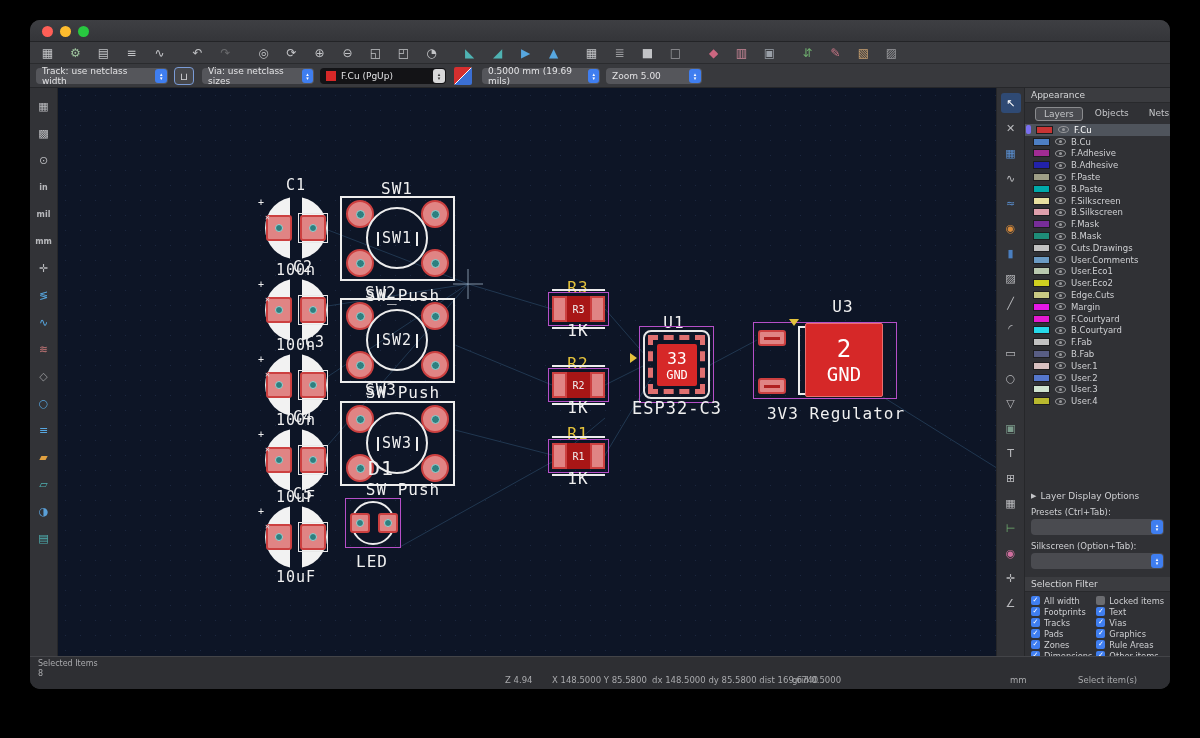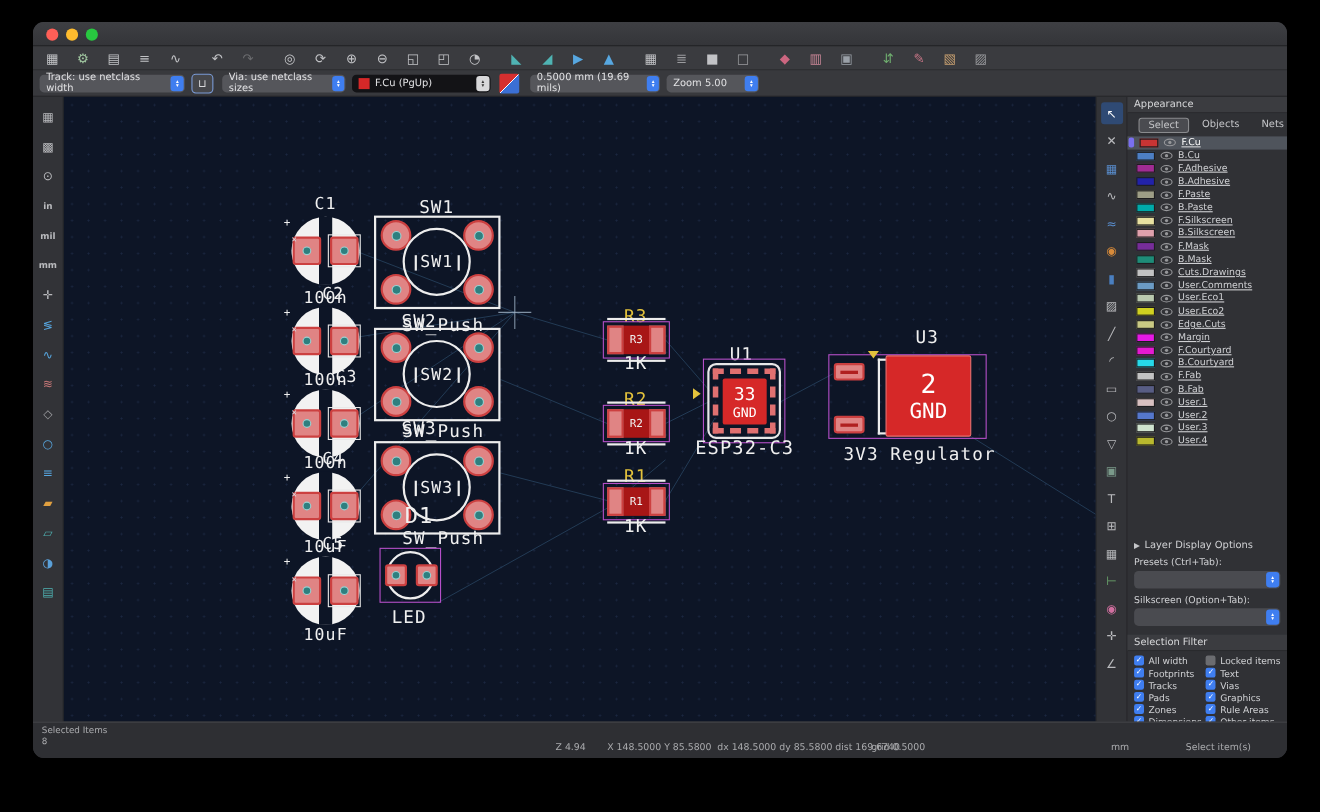--- a/index.html
+++ b/index.html
@@ -96,21 +96,21 @@
   .pad-smudge { position:absolute; left:15%; top:40%; width:70%; height:3px; background:#b02020; }
 
   
   #appearance { width:146px; background:#303135; border-left:1px solid #26272a;
                 display:flex; flex-direction:column; font-size:9px; color:#cfd0d3; }
   .panel-header { background:#3b3c40; padding:2px 6px; font-size:9px; color:#d6d7d9;
                   border-bottom:1px solid #28292c; flex:0 0 auto; }
   #app-tabs { display:flex; gap:4px; padding:4px 6px 3px 10px; flex:0 0 auto; }
   .app-tab { padding:1px 8px; border-radius:3px; font-size:9px; color:#c4c5c8; }
   .app-tab.active { background:#4a4b50; border:1px solid #8a8b8e; }
-  #layer-list { flex:0 0 auto;text-decoration:underline; }
+  #layer-list { flex:0 0 auto; }
   .layer-row { display:flex; align-items:center; height:11.8px; padding-left:8px; gap:5px; }
   .layer-row.selected { background:#4f545c; color:#fff; }
   .active-bar { width:5px; height:9px; background:#7a6ff0; border-radius:2px; margin-left:-7px; }
   .layer-swatch { width:17px; height:8px; border:1px solid #1d1d1f; flex:0 0 auto; }
   .eye { width:11px; height:7px; border:1px solid #96979a; border-radius:50%; position:relative; flex:0 0 auto; }
   .eye::after { content:''; position:absolute; left:3px; top:1px; width:3px; height:3px;
                 border-radius:50%; background:#96979a; }
   .layer-name { font-size:8.5px; white-space:nowrap; }
   #ldo-row { margin-top:84px; padding-left:6px; display:flex; align-items:center; gap:4px; flex:0 0 auto; }
   .disclosure { font-size:7px; color:#c4c5c8; }
@@ -207,21 +207,21 @@
         </span>
     </div>
     <div id="layer-pair-icon" style="left:424px;"></div>
     <div class="combo" style="left:452px;width:118px;">
       <span>0.5000 mm (19.69 mils)</span>
       <span class="stepper">
           <span>▴</span>
           <span>▾</span>
         </span>
     </div>
-    <div class="combo" style="left:576px;width:84px;">
+    <div class="combo" style="left:576px;width:96px;">
       <span>Zoom 5.00</span>
       <span class="stepper">
           <span>▴</span>
           <span>▾</span>
         </span>
     </div>
   </div>
 
   <div id="content">
     <div id="left-toolbar">
@@ -499,21 +499,21 @@
         <div class="side-icon">▦</div>
         <div class="side-icon" style="color: rgb(111, 174, 111);">⊢</div>
         <div class="side-icon" style="color: rgb(208, 111, 159);">◉</div>
         <div class="side-icon">✛</div>
         <div class="side-icon">∠</div>
       </div>
 
     <div id="appearance">
       <div class="panel-header">Appearance</div>
       <div id="app-tabs">
-          <div class="app-tab active">Select</div>
+          <div class="app-tab active">Layers</div>
           <div class="app-tab">Objects</div>
           <div class="app-tab">Nets</div>
         </div>
       <div id="layer-list">
           <div class="layer-row selected">
             <div class="active-bar"></div>
             <div class="layer-swatch" style="background: rgb(200, 52, 52);"></div>
             <div class="eye"></div>
             <div class="layer-name">F.Cu</div>
           </div>

